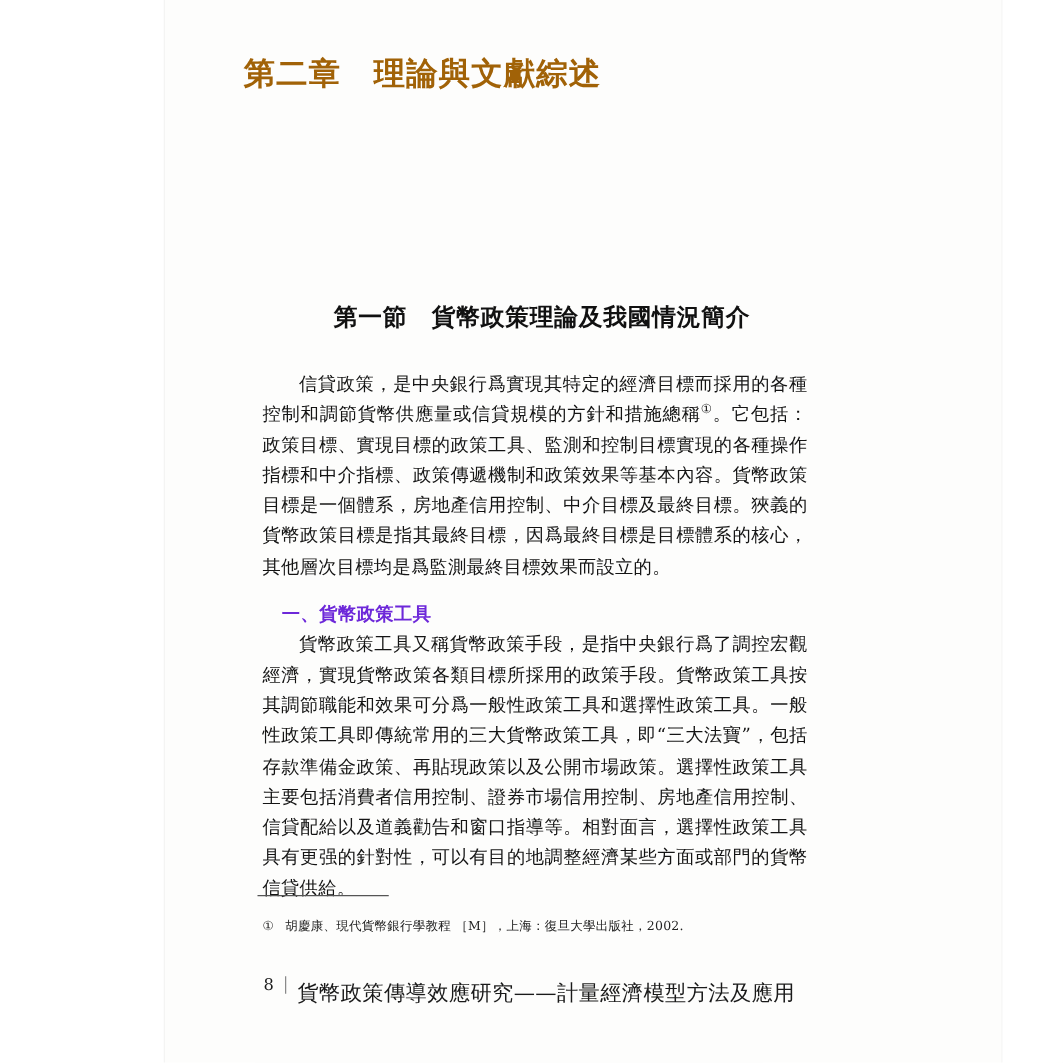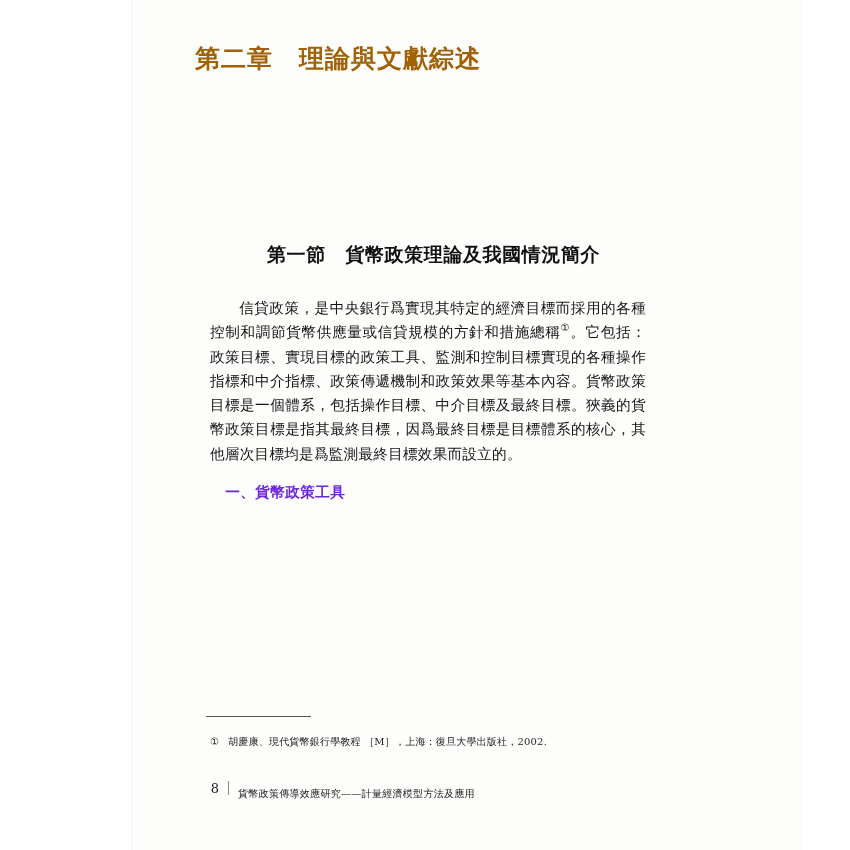--- a/index.html
+++ b/index.html
@@ -154,45 +154,46 @@
     text-align: center;
     font-family: "DejaVu Serif", "Liberation Serif", serif;
   }
   .footer-sep {
     width: 1px;
     height: 14px;
     background: #8a8a8a;
     margin: 0 9px 0 4px;
   }
   .footer-title {
-    font-size: 10px;
+    font-size: 17px;
     color: #1a1a1a;
     letter-spacing: 0.3px;
     white-space: nowrap;
     margin-top: 12px;
   }
 </style>
 </head>
 <body>
 
 <div id="page">
   <div id="content">
 
     <div class="chapter-title">第二章　理論與文獻綜述</div>
 
     <div class="section-heading">第一節　貨幣政策理論及我國情況簡介</div>
 
     <div class="body-block">
 
-      <p class="para"><span>信貸政策，是中央銀行爲實現其特定的經濟目標而採用的各種控制和調節貨幣供應量或信貸規模的方針和措施總稱</span><sup class="fn-ref">①</sup><span>。它包括：政策目標、實現目標的政策工具、監測和控制目標實現的各種操作指標和中介指標、政策傳遞機制和政策效果等基本內容。貨幣政策目標是一個體系，包括操作目標、中介目標及最終目標。狹義的貨幣政策目標是指其最終目標，因爲最終目標是目標體系的核心，其他層次目標均是爲監測最終目標效果而設立的。</span></p>
+      <p class="para"><span>信貸政策，是中央銀行爲實現其特定的經濟目標而採用的各種控制和調節貨幣供應量或信貸規模的方針和措施總稱</span><sup class="fn-ref">①</sup><span>。它包括：政策目標、實現目標的政策工具、監測和控制目標實現的各種操作指標和中介指標、政策傳遞機制和政策效果等基本內容。貨幣政策目標是一個體系，房地產信用控制、中介目標及最終目標。狹義的貨幣政策目標是指其最終目標，因爲最終目標是目標體系的核心，其他層次目標均是爲監測最終目標效果而設立的。</span></p>
 
       <div class="spacer-sm"></div>
 
       <p class="sub-heading">一、貨幣政策工具</p>
 
+      <p class="para">貨幣政策工具又稱貨幣政策手段，是指中央銀行爲了調控宏觀經濟，實現貨幣政策各類目標所採用的政策手段。貨幣政策工具按其調節職能和效果可分爲一般性政策工具和選擇性政策工具。一般性政策工具即傳統常用的三大貨幣政策工具，即“三大法寶”，包括存款準備金政策、再貼現政策以及公開市場政策。選擇性政策工具主要包括消費者信用控制、證券市場信用控制、房地產信用控制、信貸配給以及道義勸告和窗口指導等。相對面言，選擇性政策工具具有更强的針對性，可以有目的地調整經濟某些方面或部門的貨幣信貸供給。</p>
 
     </div>
 
     <div class="footnote-rule"></div>
 
     <div class="footnote">
       <span class="fn-marker">①</span><span>胡慶康、現代貨幣銀行學教程 ［M］，上海：復旦大學出版社，2002.</span>
     </div>
 
     <div class="page-footer">

